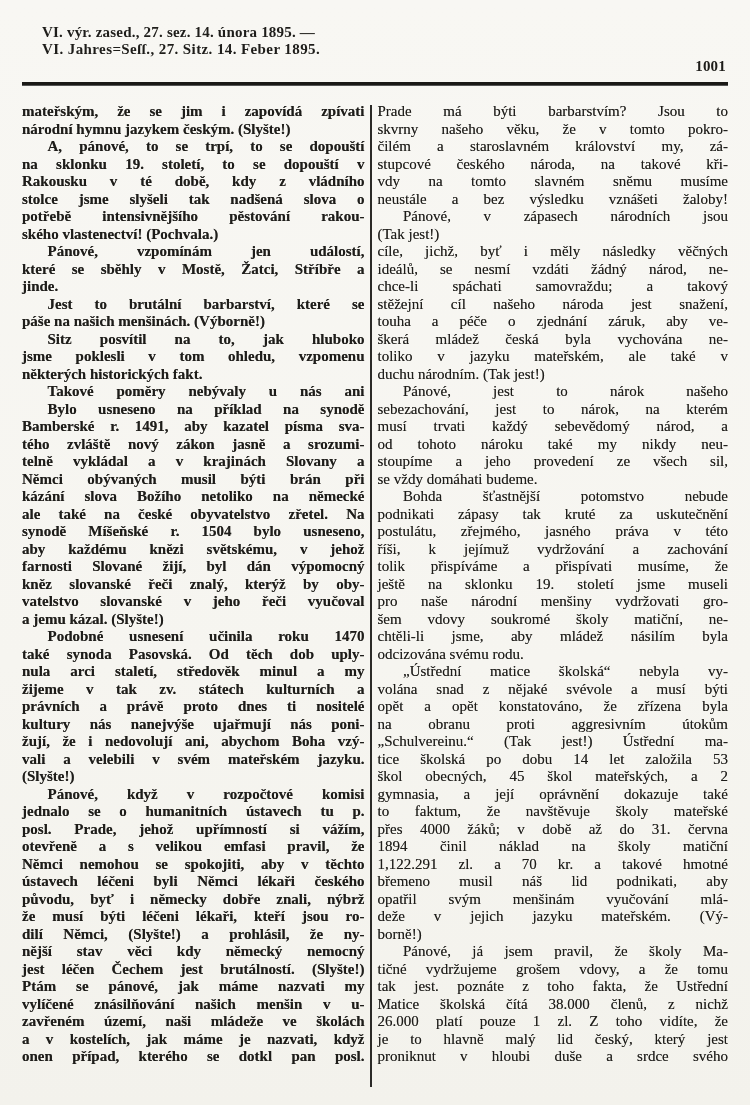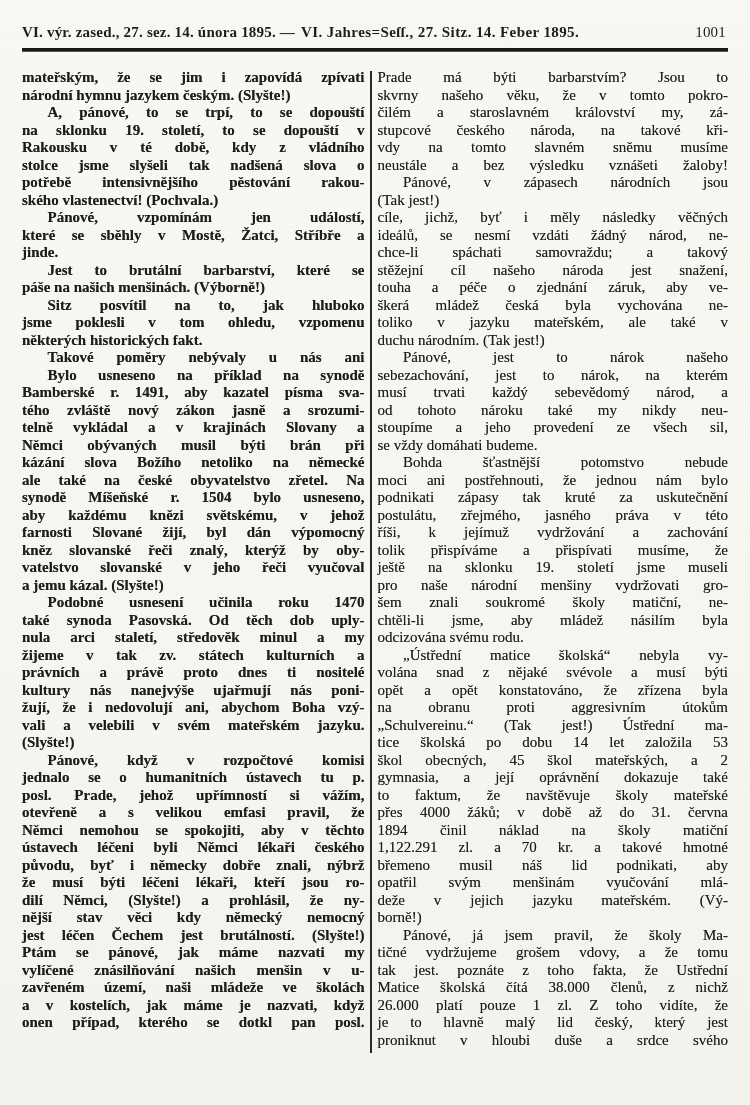--- a/index.html
+++ b/index.html
@@ -17,24 +17,25 @@
     padding:24px 22px 0 22px;
     overflow:hidden;
   }
   .running-head{
     display:flex;
     align-items:baseline;
     font-size:15px;
     font-weight:700;
     white-space:nowrap;
     letter-spacing:.2px;
+    flex-direction:column;
   }
   .head-cz{margin-right:6px;}
-  .head-de{letter-spacing:.4px;}
-  .head-page{margin-left:auto;padding-right:2px;font-weight:400;}
+  .head-de{letter-spacing:.4px;margin-left:20px;}
+  .head-page{margin-left:auto;padding-right:2px;font-weight:700;}
   .head-rule{
     margin-top:7px;
     height:3px;
     background:#1a1916;
     border-bottom:1px solid #555;
   }
   .columns{
     display:flex;
     margin-top:17px;
   }
@@ -146,28 +147,27 @@
         <div class="line">škerá mládež česká byla vychována ne-</div>
         <div class="line">toliko v jazyku mateřském, ale také v</div>
         <div class="line end">duchu národním. (Tak jest!)</div>
         <div class="line indent">Pánové, jest to nárok našeho</div>
         <div class="line">sebezachování, jest to nárok, na kterém</div>
         <div class="line">musí trvati každý sebevědomý národ, a</div>
         <div class="line">od tohoto nároku také my nikdy neu-</div>
         <div class="line">stoupíme a jeho provedení ze všech sil,</div>
         <div class="line end">se vždy domáhati budeme.</div>
         <div class="line indent">Bohda šťastnější potomstvo nebude</div>
-        <div class="line">moci ani postřehnouti, že jednou nám bylo</div>
         <div class="line">podnikati zápasy tak kruté za uskutečnění</div>
         <div class="line">postulátu, zřejmého, jasného práva v této</div>
         <div class="line">říši, k jejímuž vydržování a zachování</div>
         <div class="line">tolik přispíváme a přispívati musíme, že</div>
         <div class="line">ještě na sklonku 19. století jsme museli</div>
         <div class="line">pro naše národní menšiny vydržovati gro-</div>
-        <div class="line">šem znali soukromé školy matiční, ne-</div>
+        <div class="line">šem vdovy soukromé školy matiční, ne-</div>
         <div class="line">chtěli-li jsme, aby mládež násilím byla</div>
         <div class="line end">odcizována svému rodu.</div>
         <div class="line indent">„Ústřední matice školská“ nebyla vy-</div>
         <div class="line">volána snad z nějaké svévole a musí býti</div>
         <div class="line">opět a opět konstatováno, že zřízena byla</div>
         <div class="line">na obranu proti aggresivním útokům</div>
         <div class="line">„Schulvereinu.“ (Tak jest!) Ústřední ma-</div>
         <div class="line">tice školská po dobu 14 let založila 53</div>
         <div class="line">škol obecných, 45 škol mateřských, a 2</div>
         <div class="line">gymnasia, a její oprávnění dokazuje také</div>

